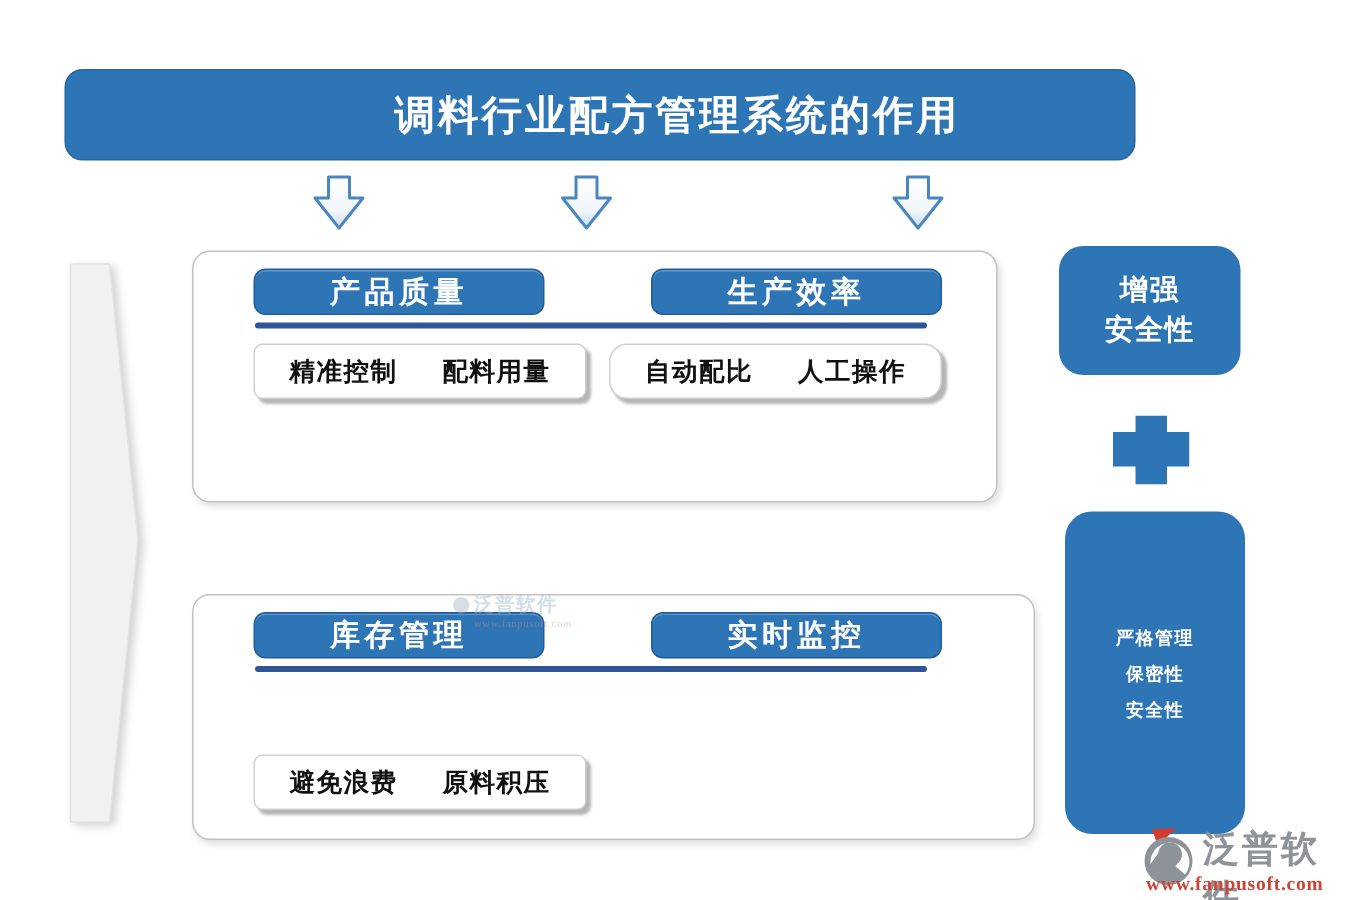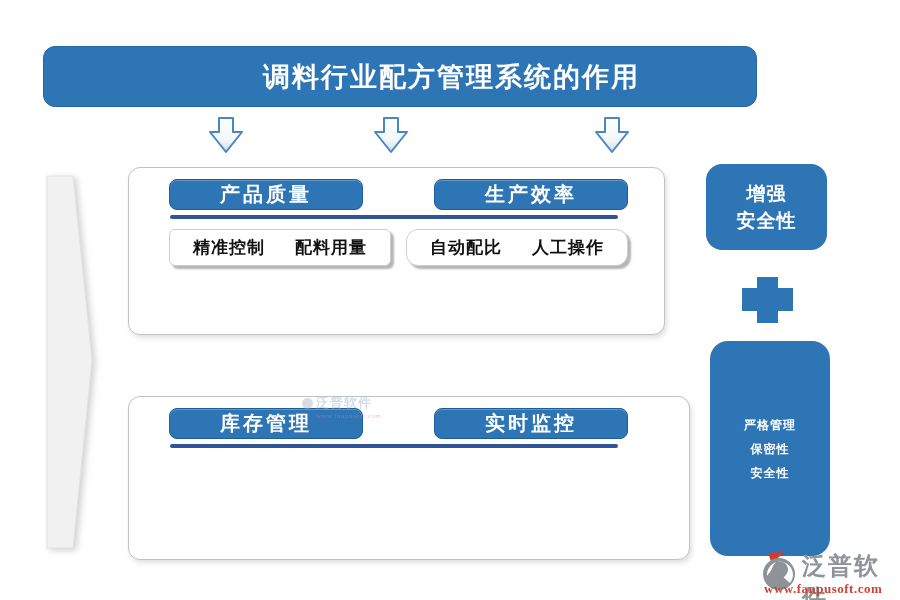--- a/index.html
+++ b/index.html
@@ -115,20 +115,24 @@
 
 <div id="card2" class="abs card">
   <div class="pill p1">
     <span>库存管理</span>
   </div>
   <div class="pill p2">
     <span>实时监控</span>
   </div>
   <div class="hline"></div>
 
+  <div class="item c1 r2">
+    <span>避免浪费</span>
+    <span>原料积压</span>
+  </div>
 </div>
 
 <div id="side-top" class="abs sidebox">
   <span>增强</span>
   <span>安全性</span>
 </div>
 
 <svg class="abs plus-svg" width="51" height="46" viewBox="0 0 51 46">
   <path d="M15 0 H36 V11 H51 V34 H36 V46 H15 V34 H0 V11 H15 Z" fill="#2e75b6"></path>
 </svg>

